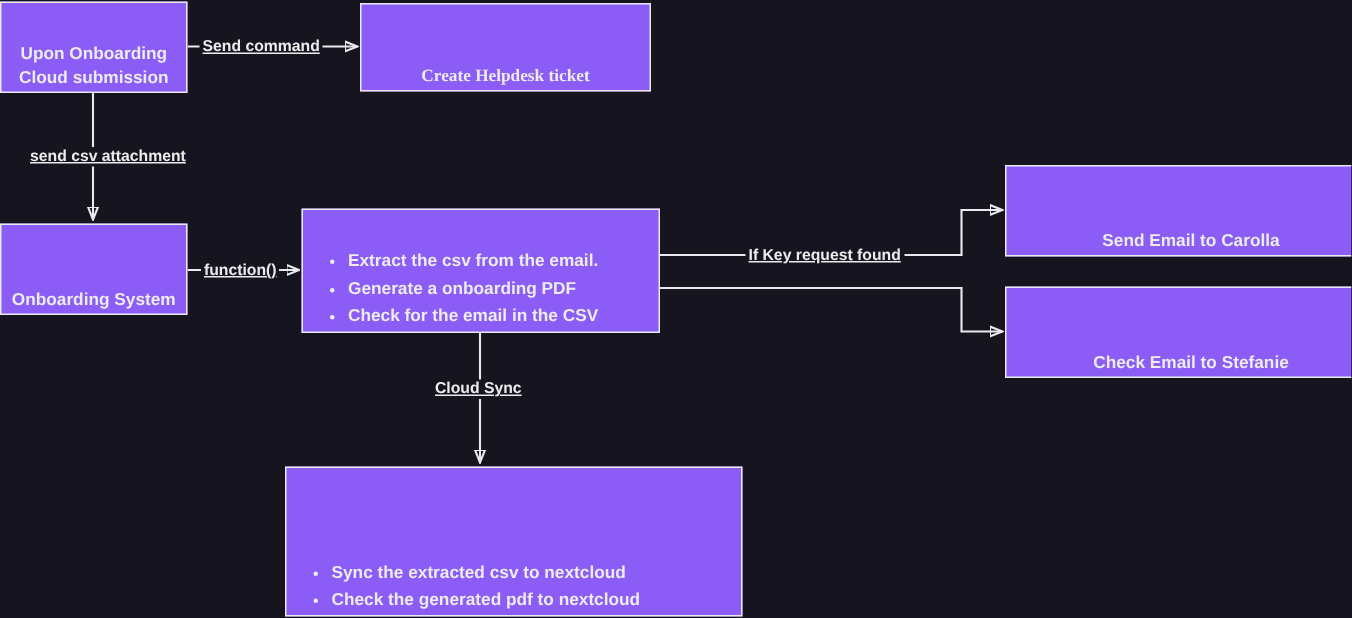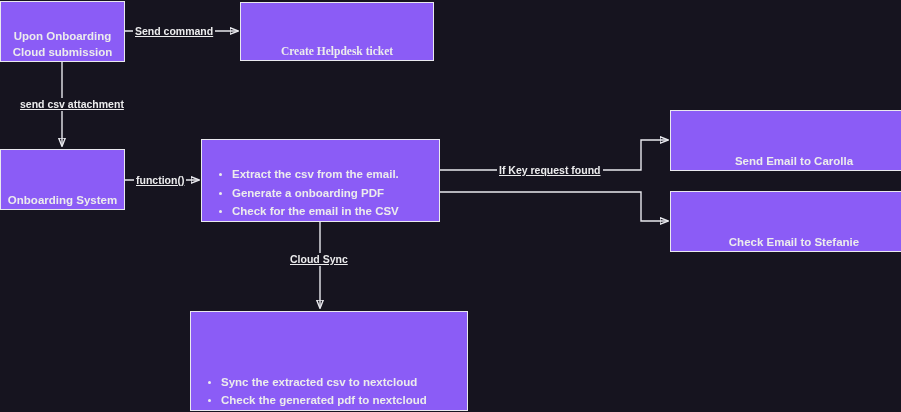--- a/index.html
+++ b/index.html
@@ -125,21 +125,21 @@
   </div>
 
   <div class="node" style="left:670px; top:110px; width:248px; height:61px;">
     <div>Send Email to Carolla</div>
   </div>
 
   <div class="node" style="left:670px; top:191px; width:248px; height:61px;">
     <div>Check Email to Stefanie</div>
   </div>
 
-  <div class="node list" style="left:190px; top:311px; width:278px; height:100px;">
+  <div class="node list" style="left:190px; top:311px; width:305px; height:100px;">
     <ul>
       <li>Sync the extracted csv to nextcloud</li>
       <li>Check the generated pdf to nextcloud</li>
     </ul>
   </div>
 
   <div class="edge-label" style="left:133px; top:25px;">Send command</div>
 
   <div class="edge-label" style="left:7px; top:98px;margin-left:11px;">send csv attachment</div>
 

